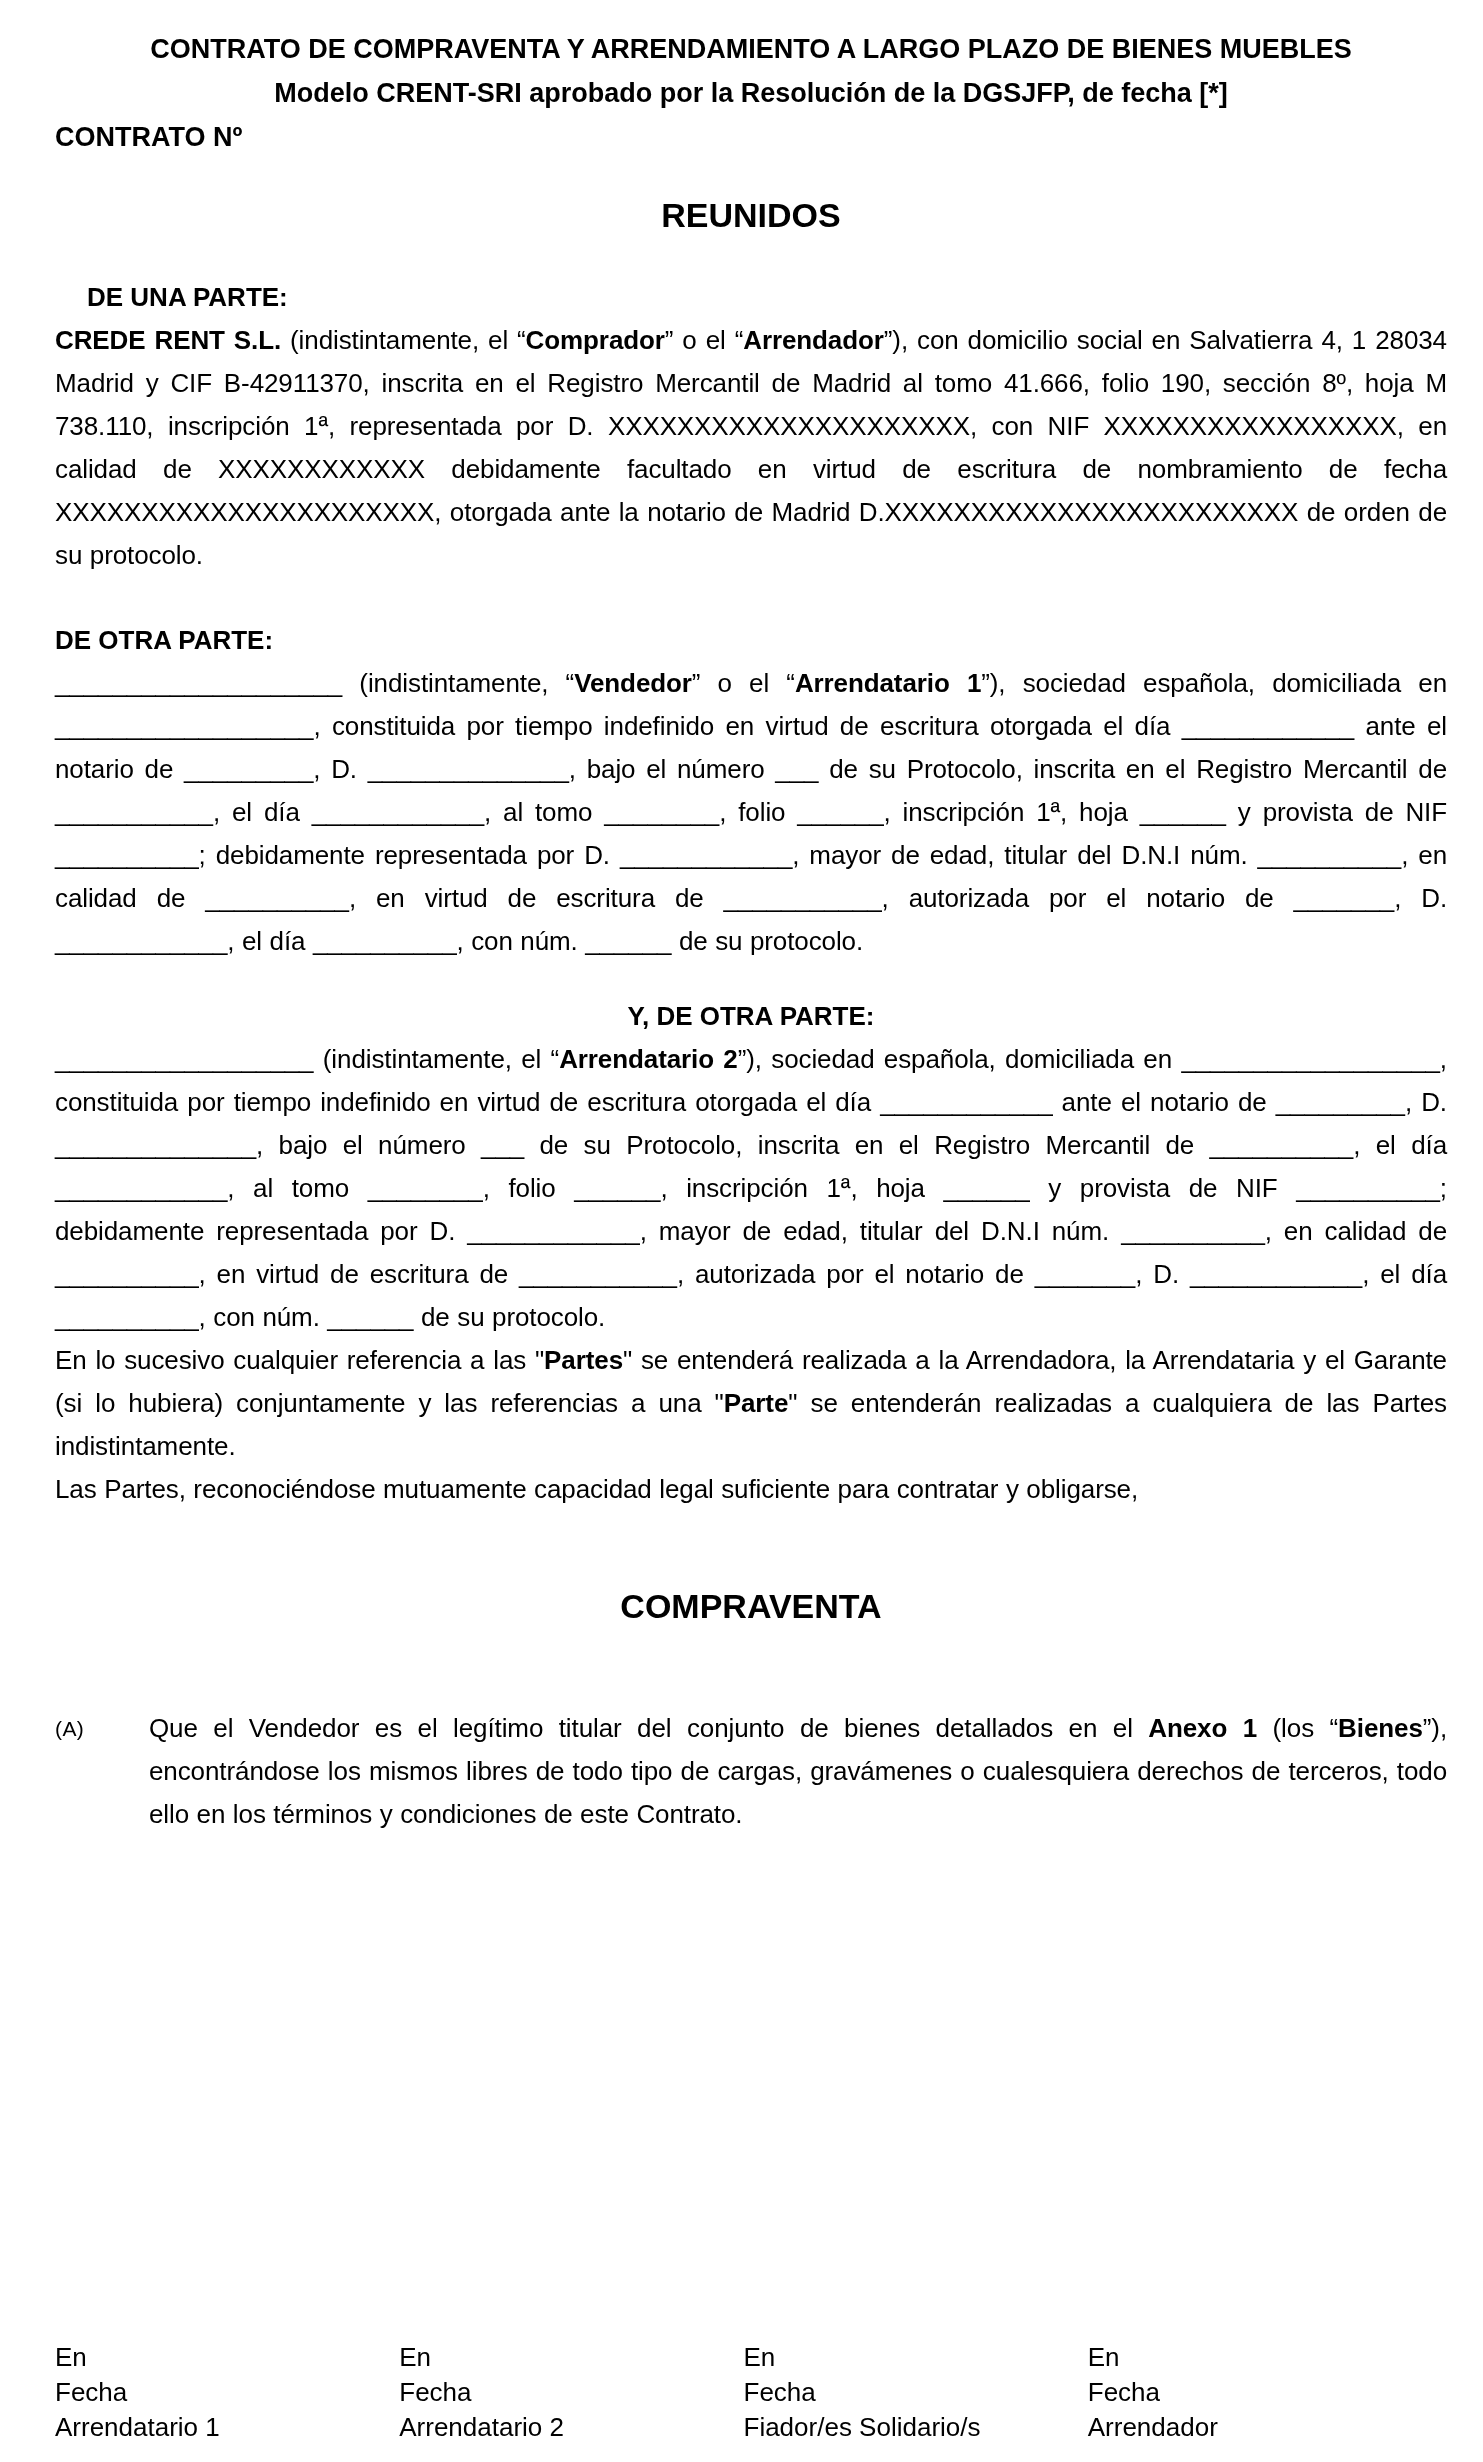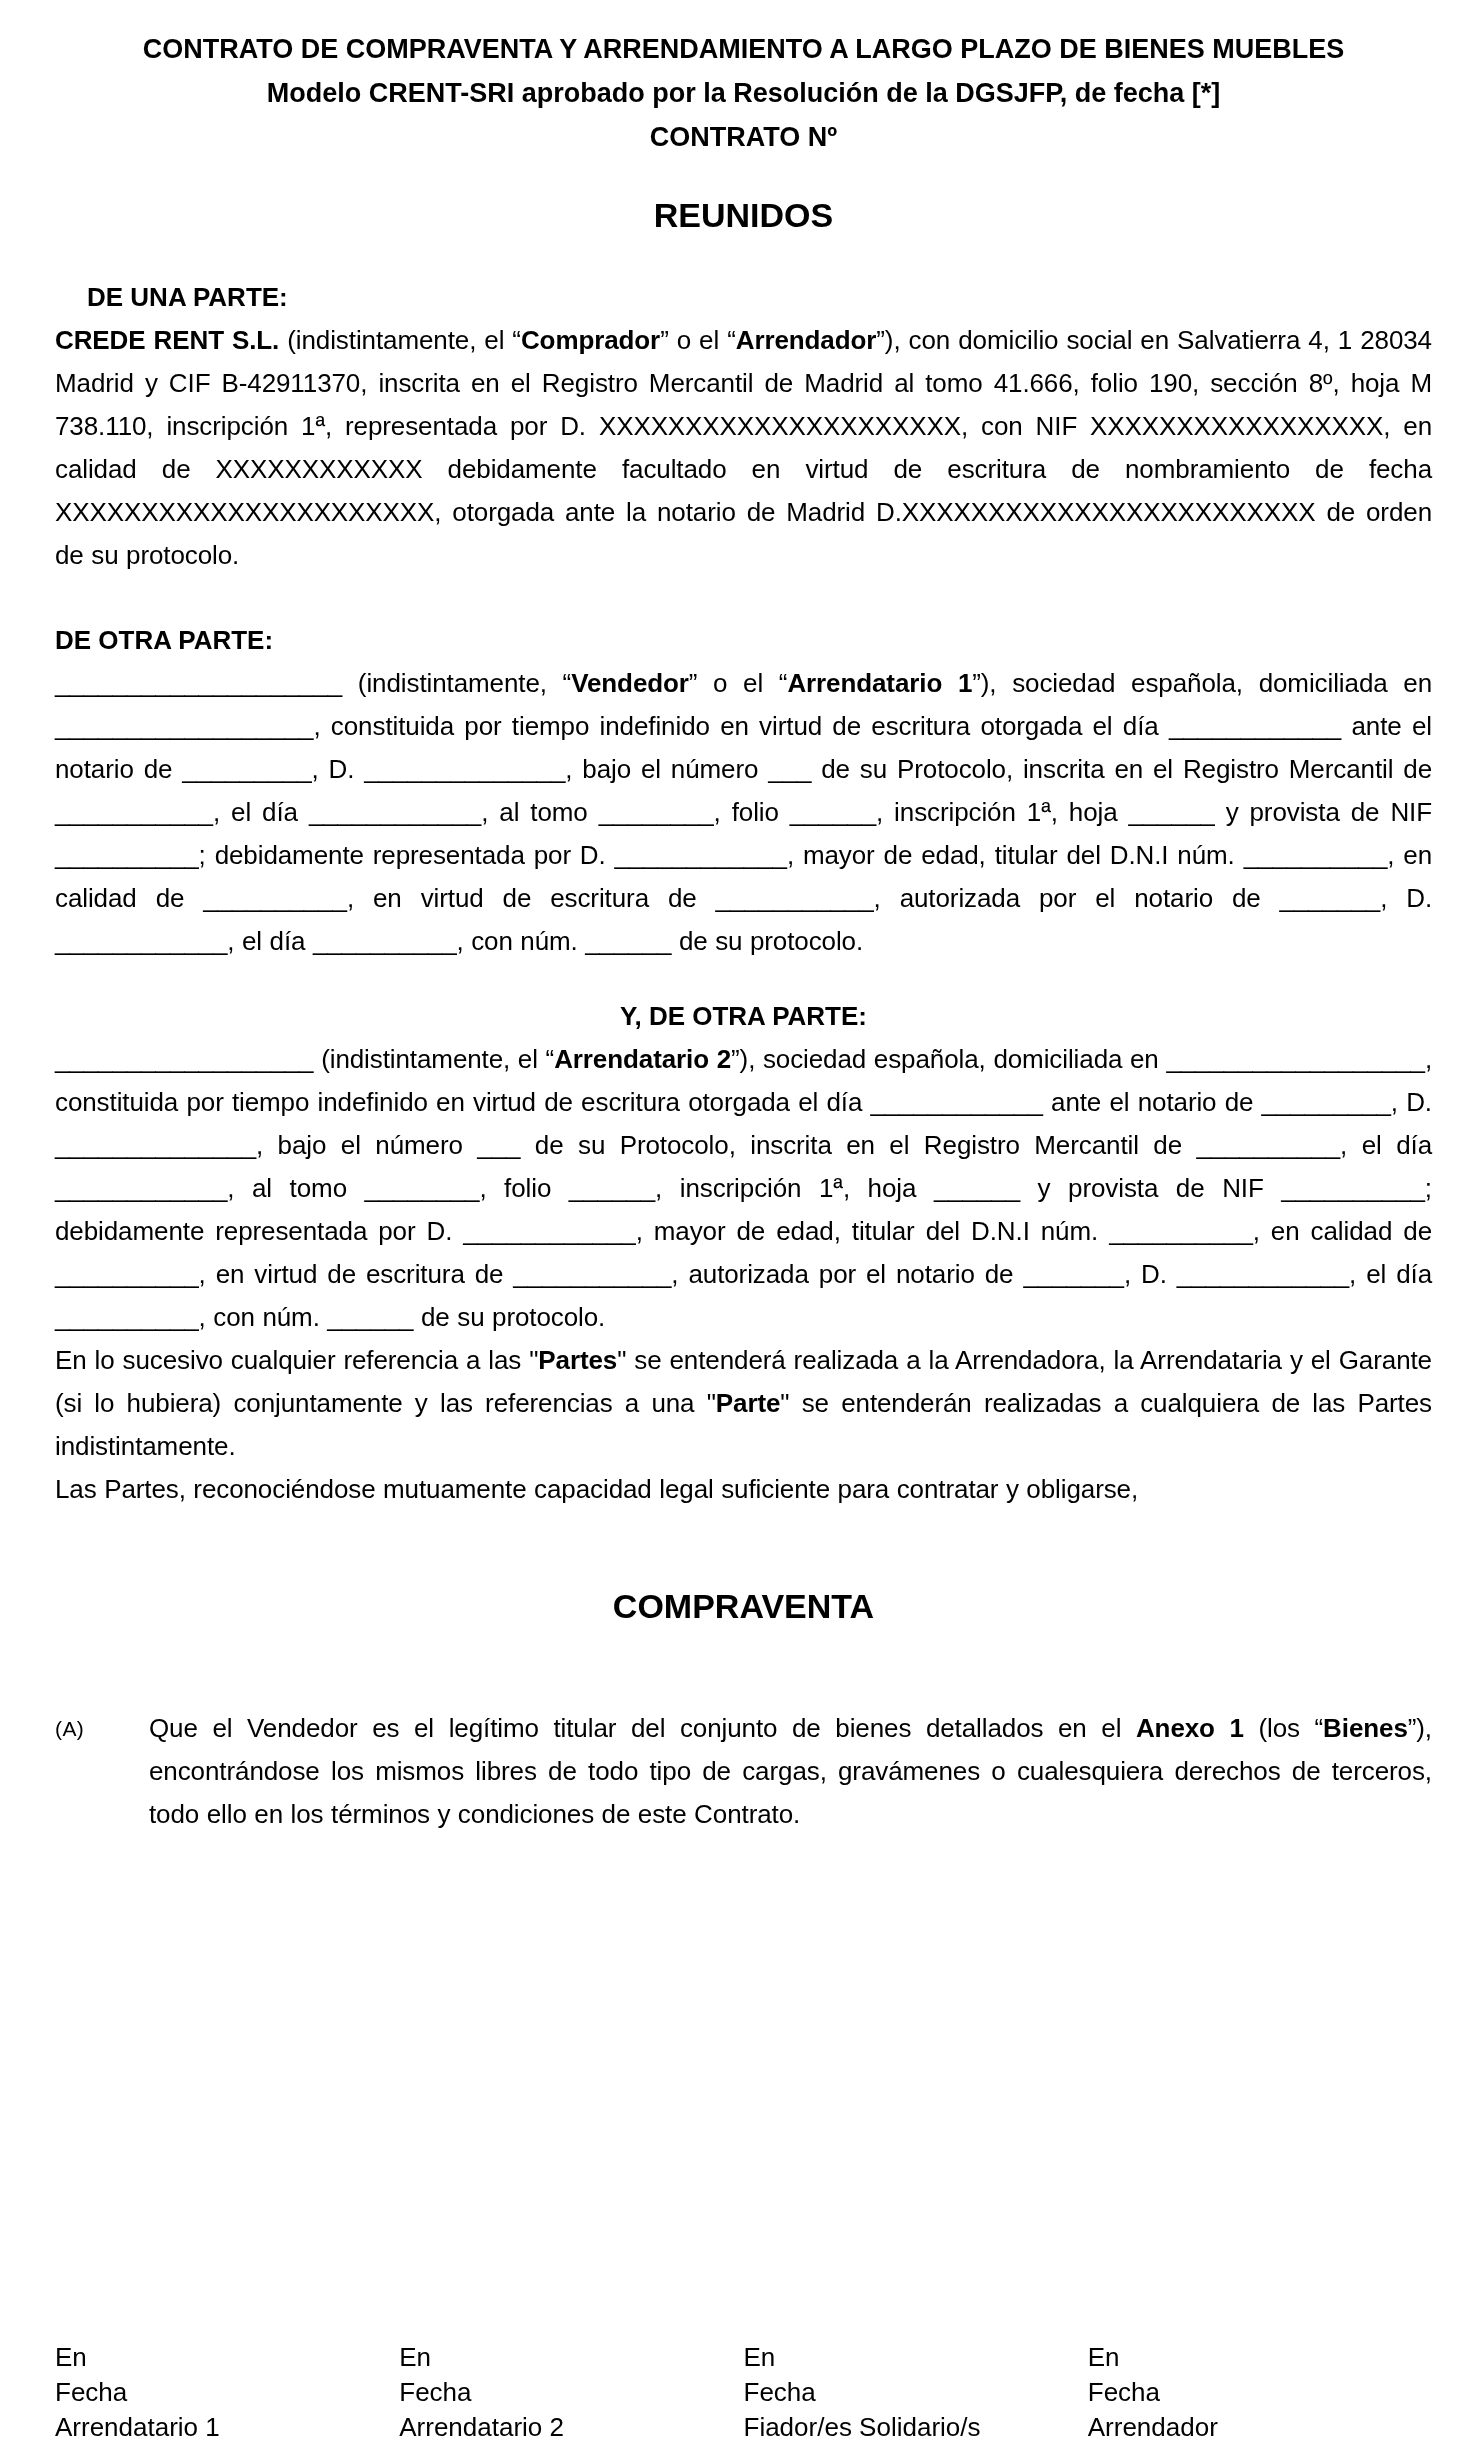--- a/index.html
+++ b/index.html
@@ -13,29 +13,29 @@
     position: relative;
     font-family: "Liberation Sans", sans-serif;
     color: #000000;
     -webkit-font-smoothing: antialiased;
   }
   .page {
     position: relative;
     width: 100%;
     height: 100%;
     box-sizing: border-box;
-    padding: 27px 51px 0 55px;
+    padding: 27px 36px 0 55px;
   }
   .title-line {
     font-size: 27px;
     line-height: 44px;
     font-weight: 700;
   }
   .center { text-align: center; }
-  .right  { text-align: center; }
+  .right  { text-align: left; }
   .heading {
     font-size: 26px;
     line-height: 43px;
     font-weight: 700;
   }
   .section-heading-center {
     font-size: 34px;
     line-height: 43px;
     font-weight: 700;
     text-align: center;

